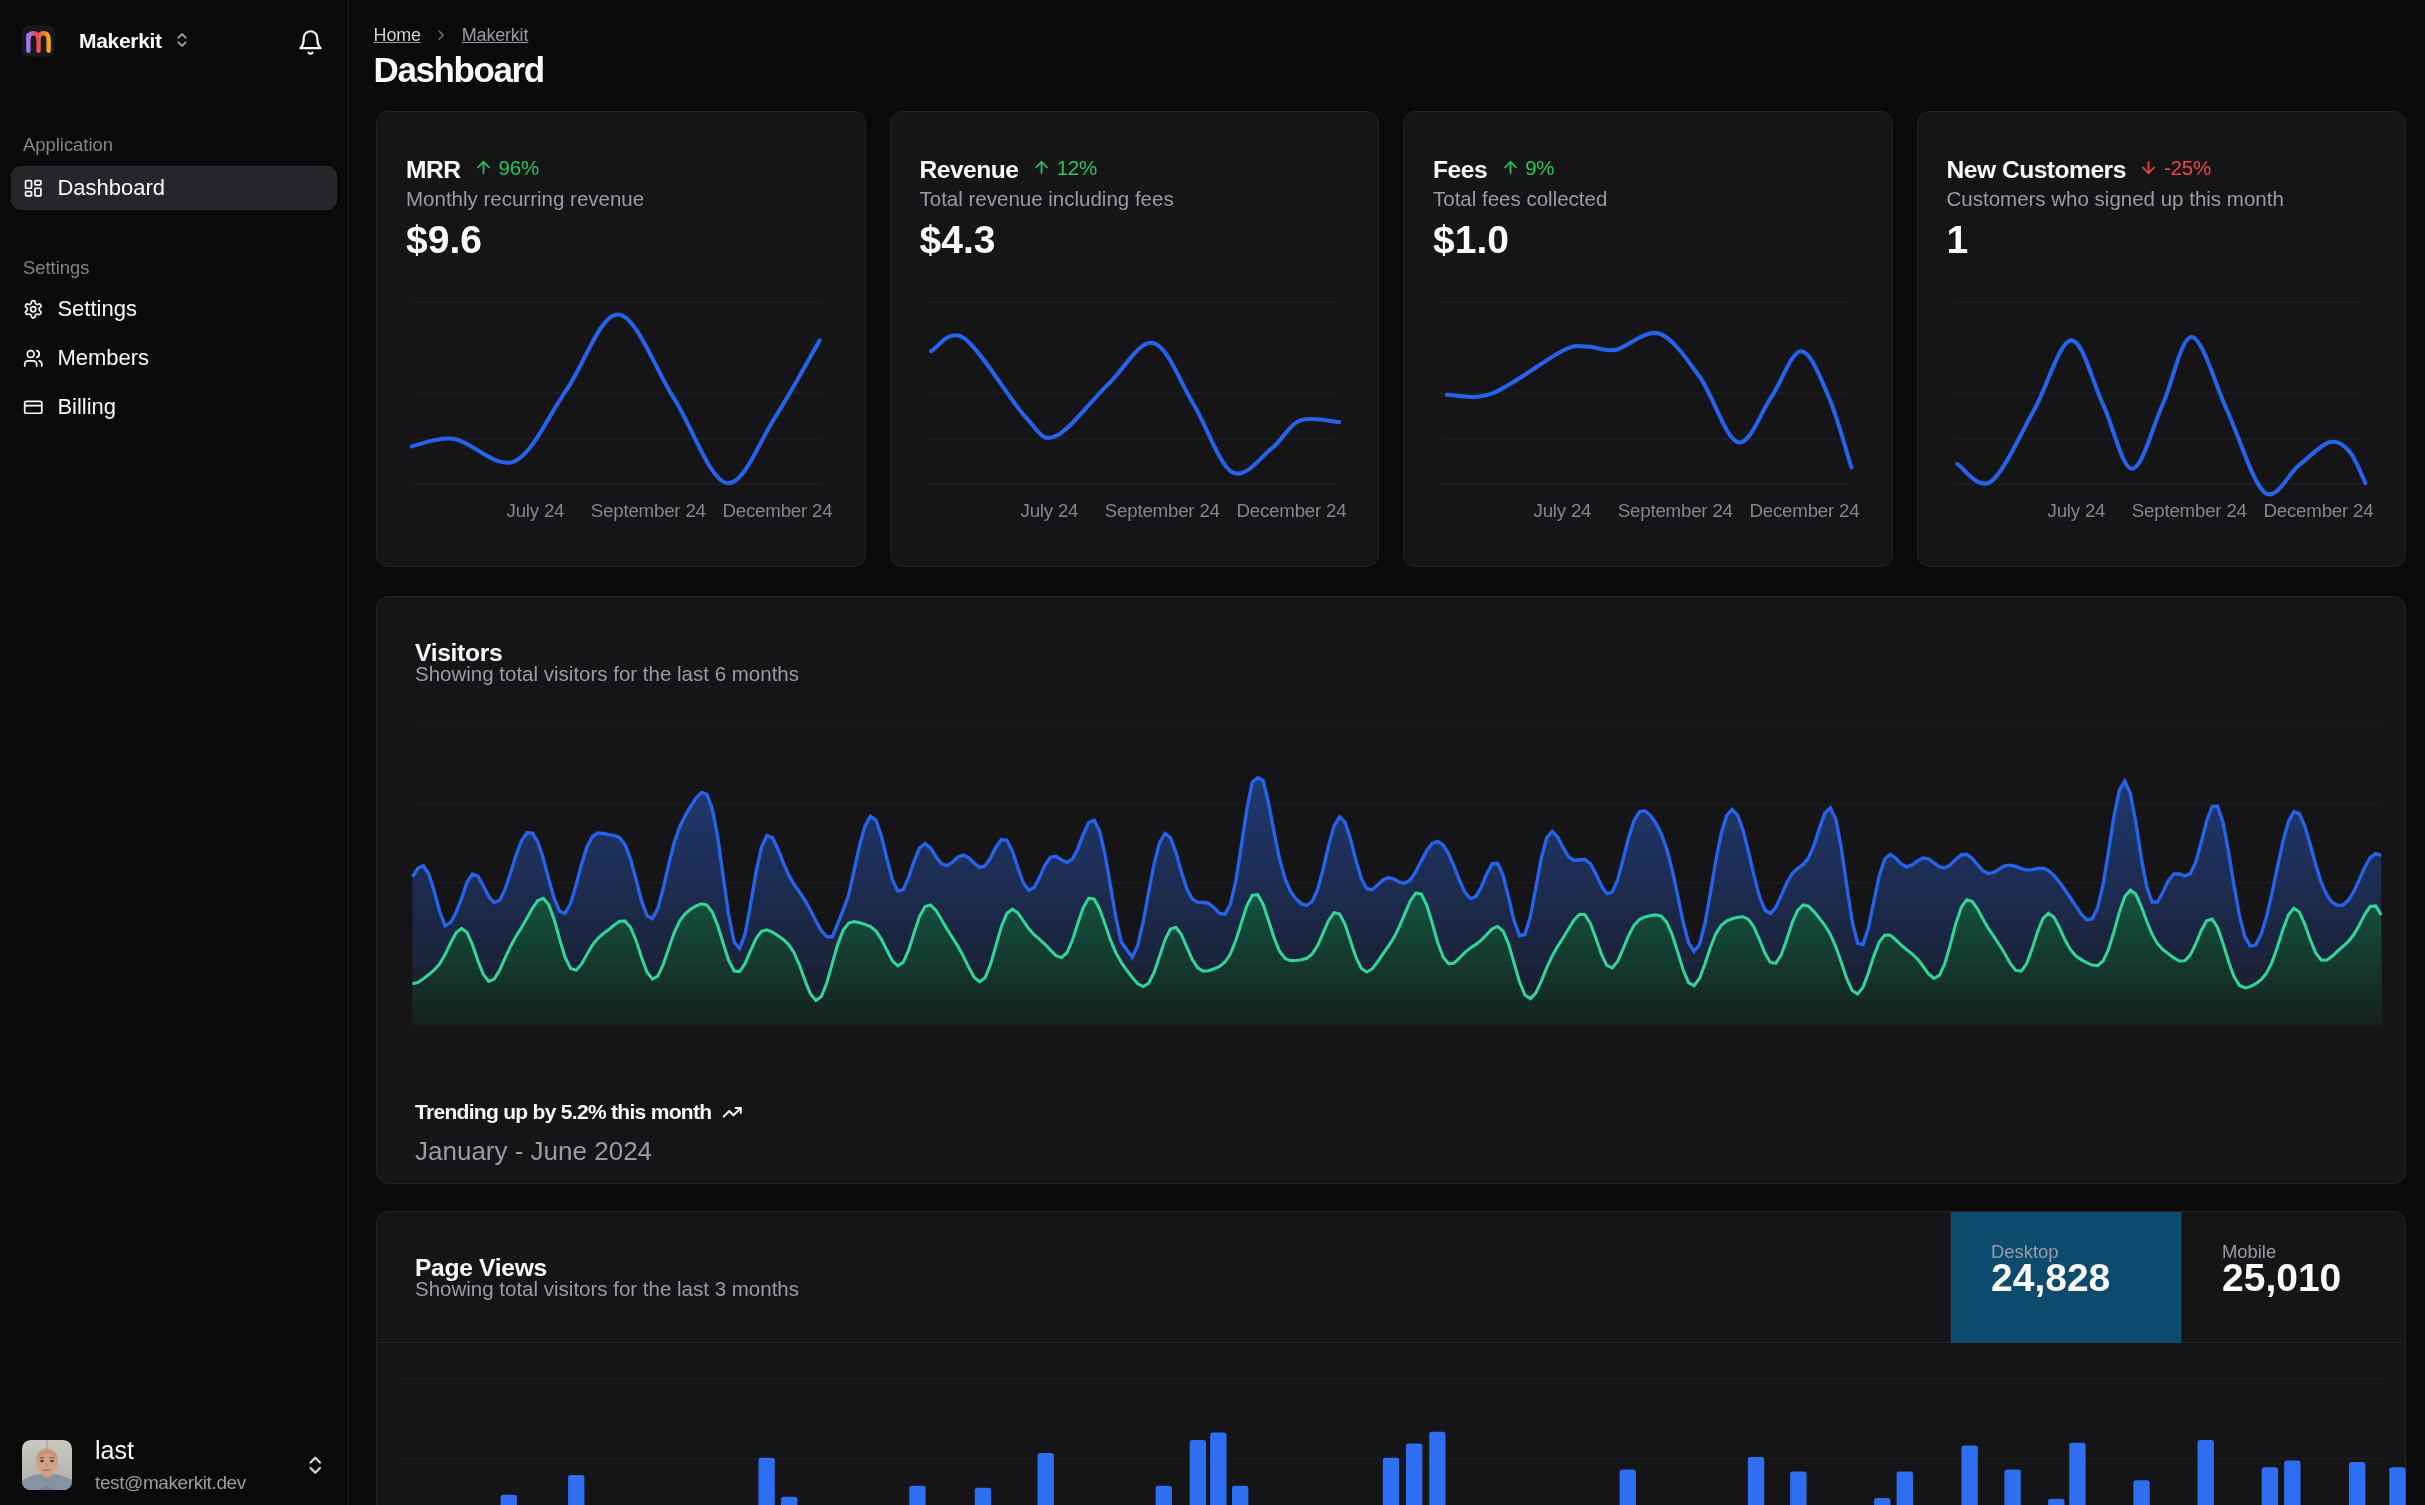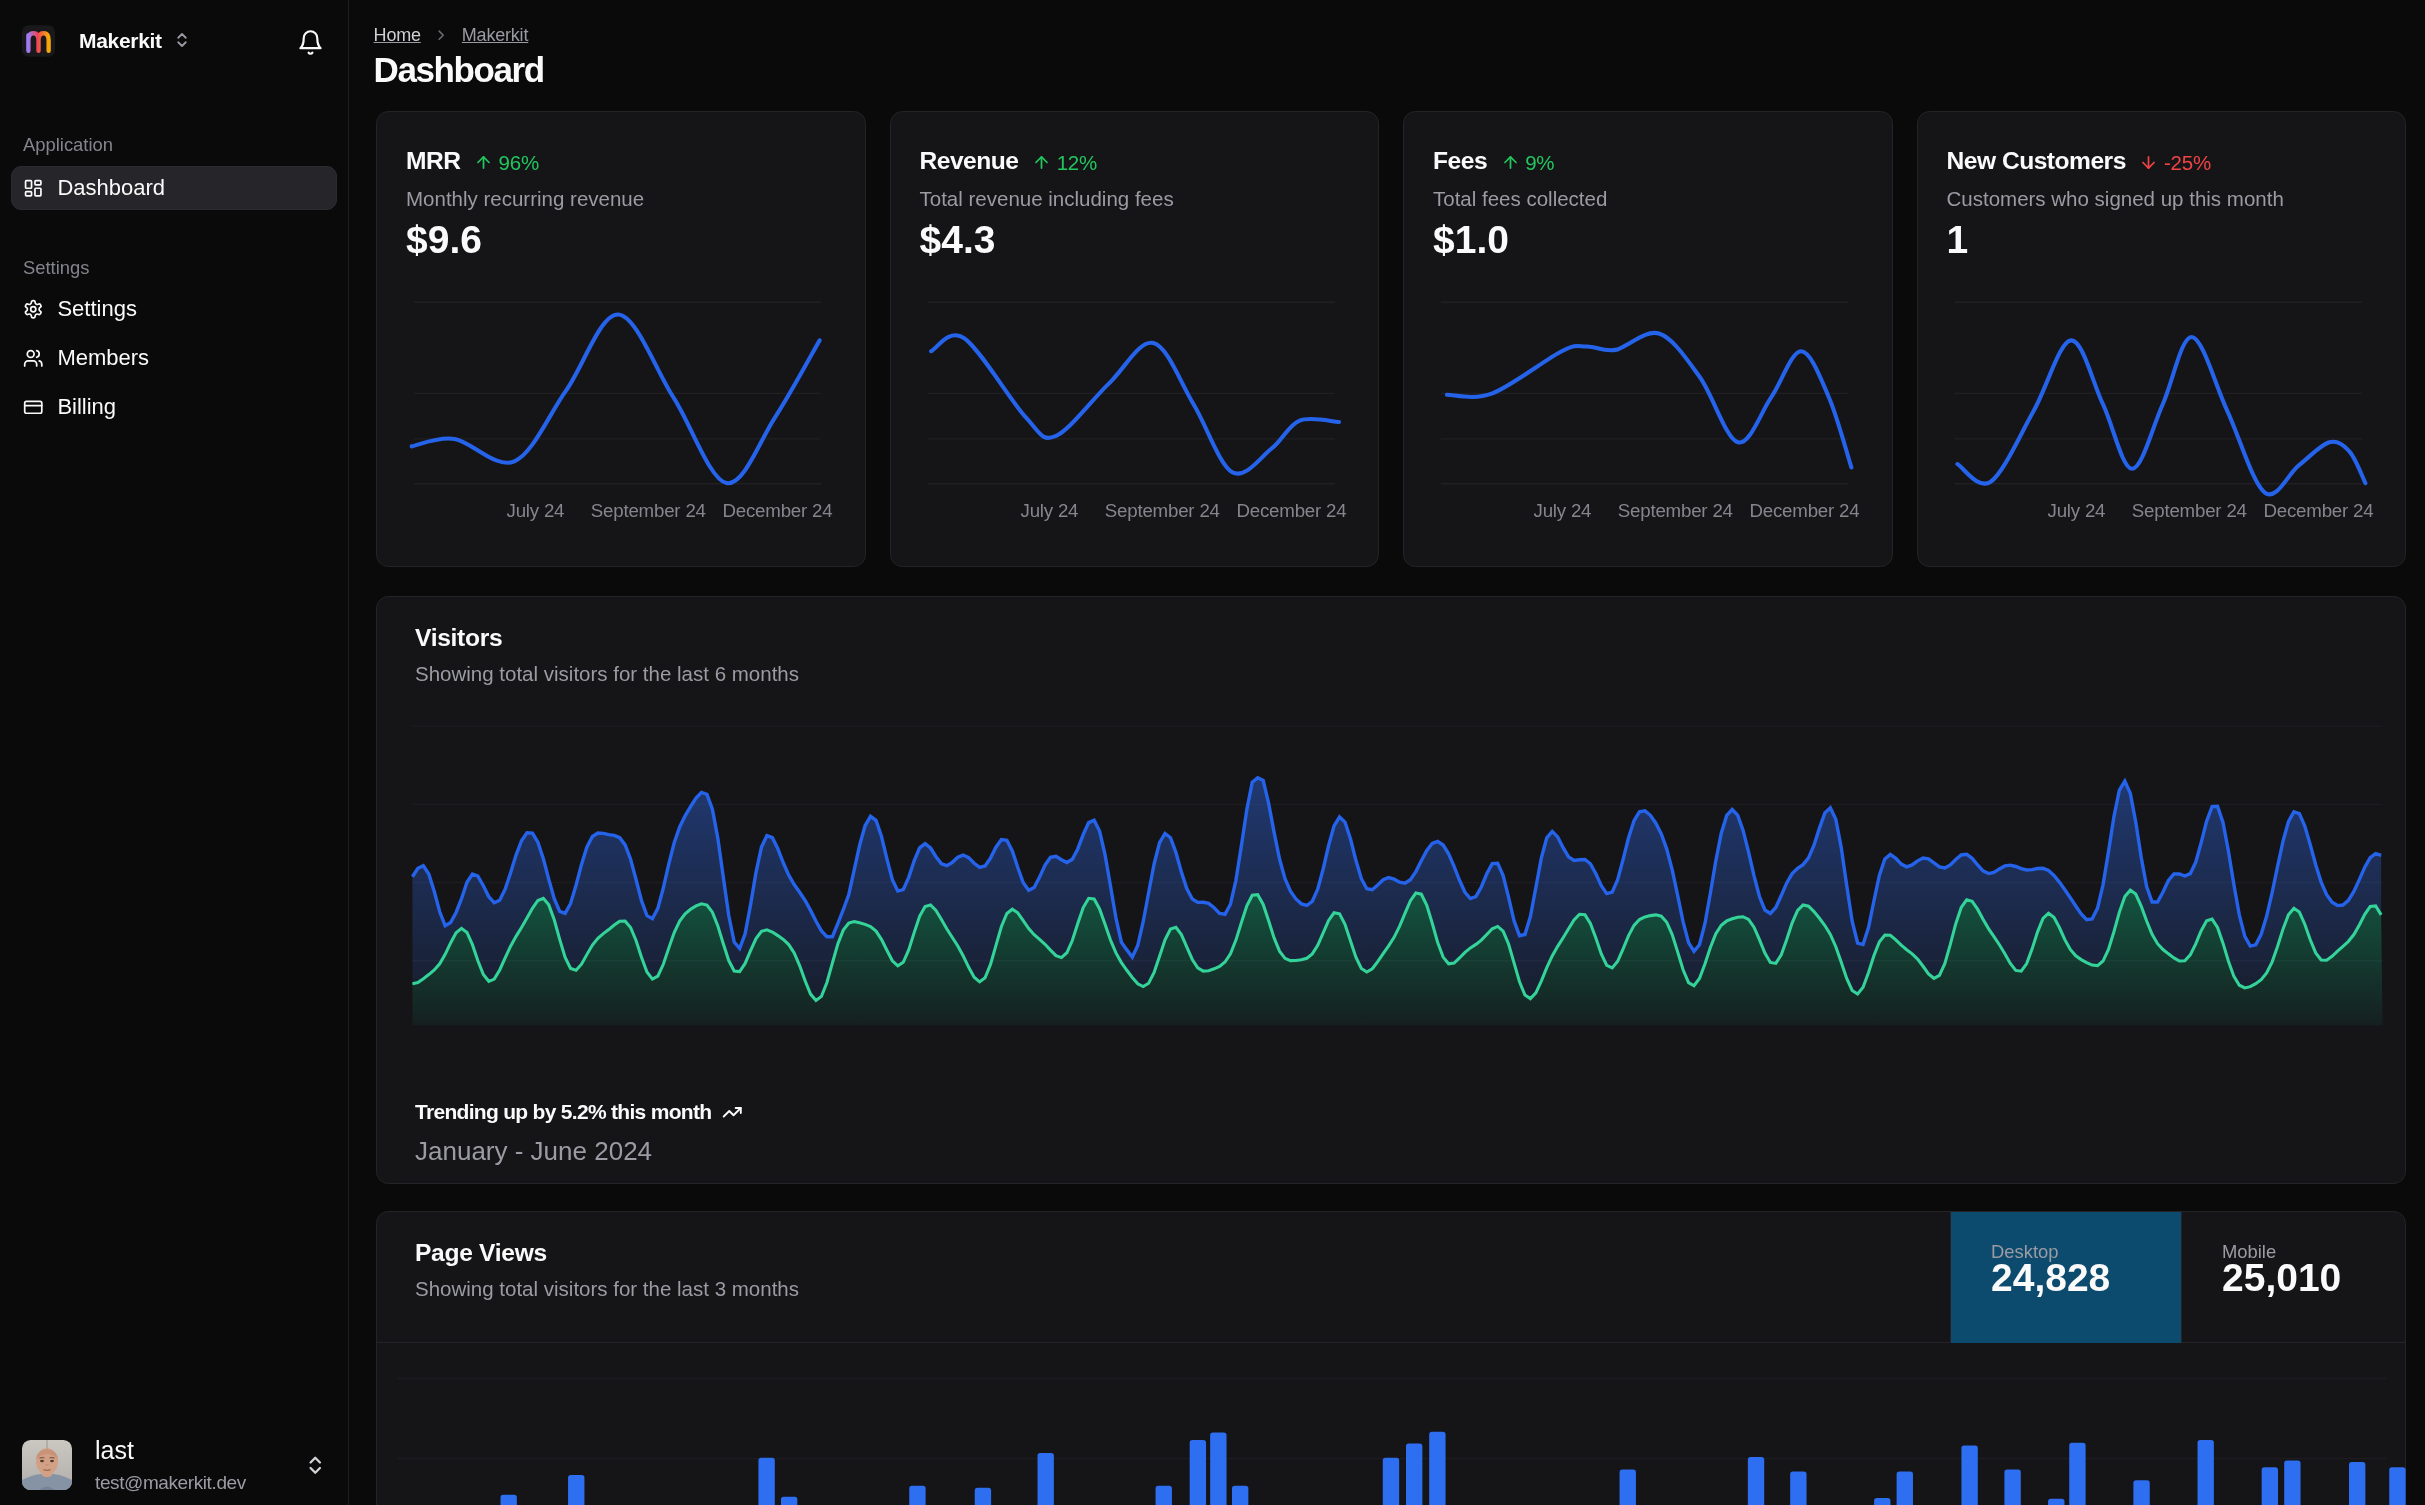--- a/index.html
+++ b/index.html
@@ -19,29 +19,29 @@
 .uname { font-size:25px; }
 .umail { font-size:19px; letter-spacing:-0.4px; color:#9b9ba3; margin-top:6.8px; }
 .main { position:absolute; left:349px; top:0; width:2076px; }
 .crumbs { display:flex; align-items:center; margin:24.6px 0 0 24.6px; font-size:18px; color:#9a9aa2; letter-spacing:-0.2px;text-decoration:underline; }
 .crumbs .home { color:#cfcfd4; }
 .crumbs svg { margin:0 12.3px; }
 h1 { margin:4.8px 0 0 24.6px; font-size:35px; font-weight:700; letter-spacing:-1.4px; }
 .grid { display:flex; gap:24px; margin:20.5px 19px 0 27px; }
 .card { background:#151518; border:0.7px solid #242428; border-radius:12.3px; position:relative; }
 .stat { flex:1; height:456px; }
-.titlerow { position:absolute; left:29px; top:35px; display:flex; align-items:flex-end; }
+.titlerow { position:absolute; left:29px; top:44px; display:flex; align-items:flex-start; }
 .stitle { font-size:24.6px; font-weight:700; letter-spacing:-0.5px; }
 .badge { display:flex; align-items:center; margin-left:13.6px; font-size:20.5px; letter-spacing:-0.2px; }
 .badge svg { margin-right:5.5px; }
 .ssub { position:absolute; left:29px; top:75px; font-size:20.5px; color:#9b9ba3; }
 .sval { position:absolute; left:29px; top:106px; font-size:39px; font-weight:700; }
 .mini { position:absolute; inset:0; width:100%; height:100%; }
 .vcard { margin:29px 19px 0 27px; width:2030px; height:588px; }
-.vtitle { position:absolute; left:38px; top:27px; font-size:24.6px; font-weight:700; letter-spacing:-0.3px; }
+.vtitle { position:absolute; left:38px; top:42px; font-size:24.6px; font-weight:700; letter-spacing:-0.3px; }
 .vsub { position:absolute; left:38px; top:65px; font-size:20.5px; color:#9b9ba3; }
 .vischart { position:absolute; inset:0; width:100%; height:100%; }
 .trend { position:absolute; left:38px; top:503px; display:flex; align-items:center; font-size:21px; font-weight:700; letter-spacing:-0.7px; }
 .trend svg { margin-left:11px; }
 .trsub { position:absolute; left:38px; top:539px; font-size:26px; color:#9b9ba3; }
 .pcard { margin:27px 19px 0 27px; width:2030px; height:437px; }
 .phead { position:absolute; left:0; top:0; width:100%; height:131px; border-bottom:0.7px solid #242428; }
 .statsbox { position:absolute; right:0; top:0; height:131px; display:flex; }
 .sbox { width:224px; height:131px; border-left:0.7px solid #242428; padding:31px 0 0 40px; }
 .sbox.on { background:#0c4a6e; width:231px; }

